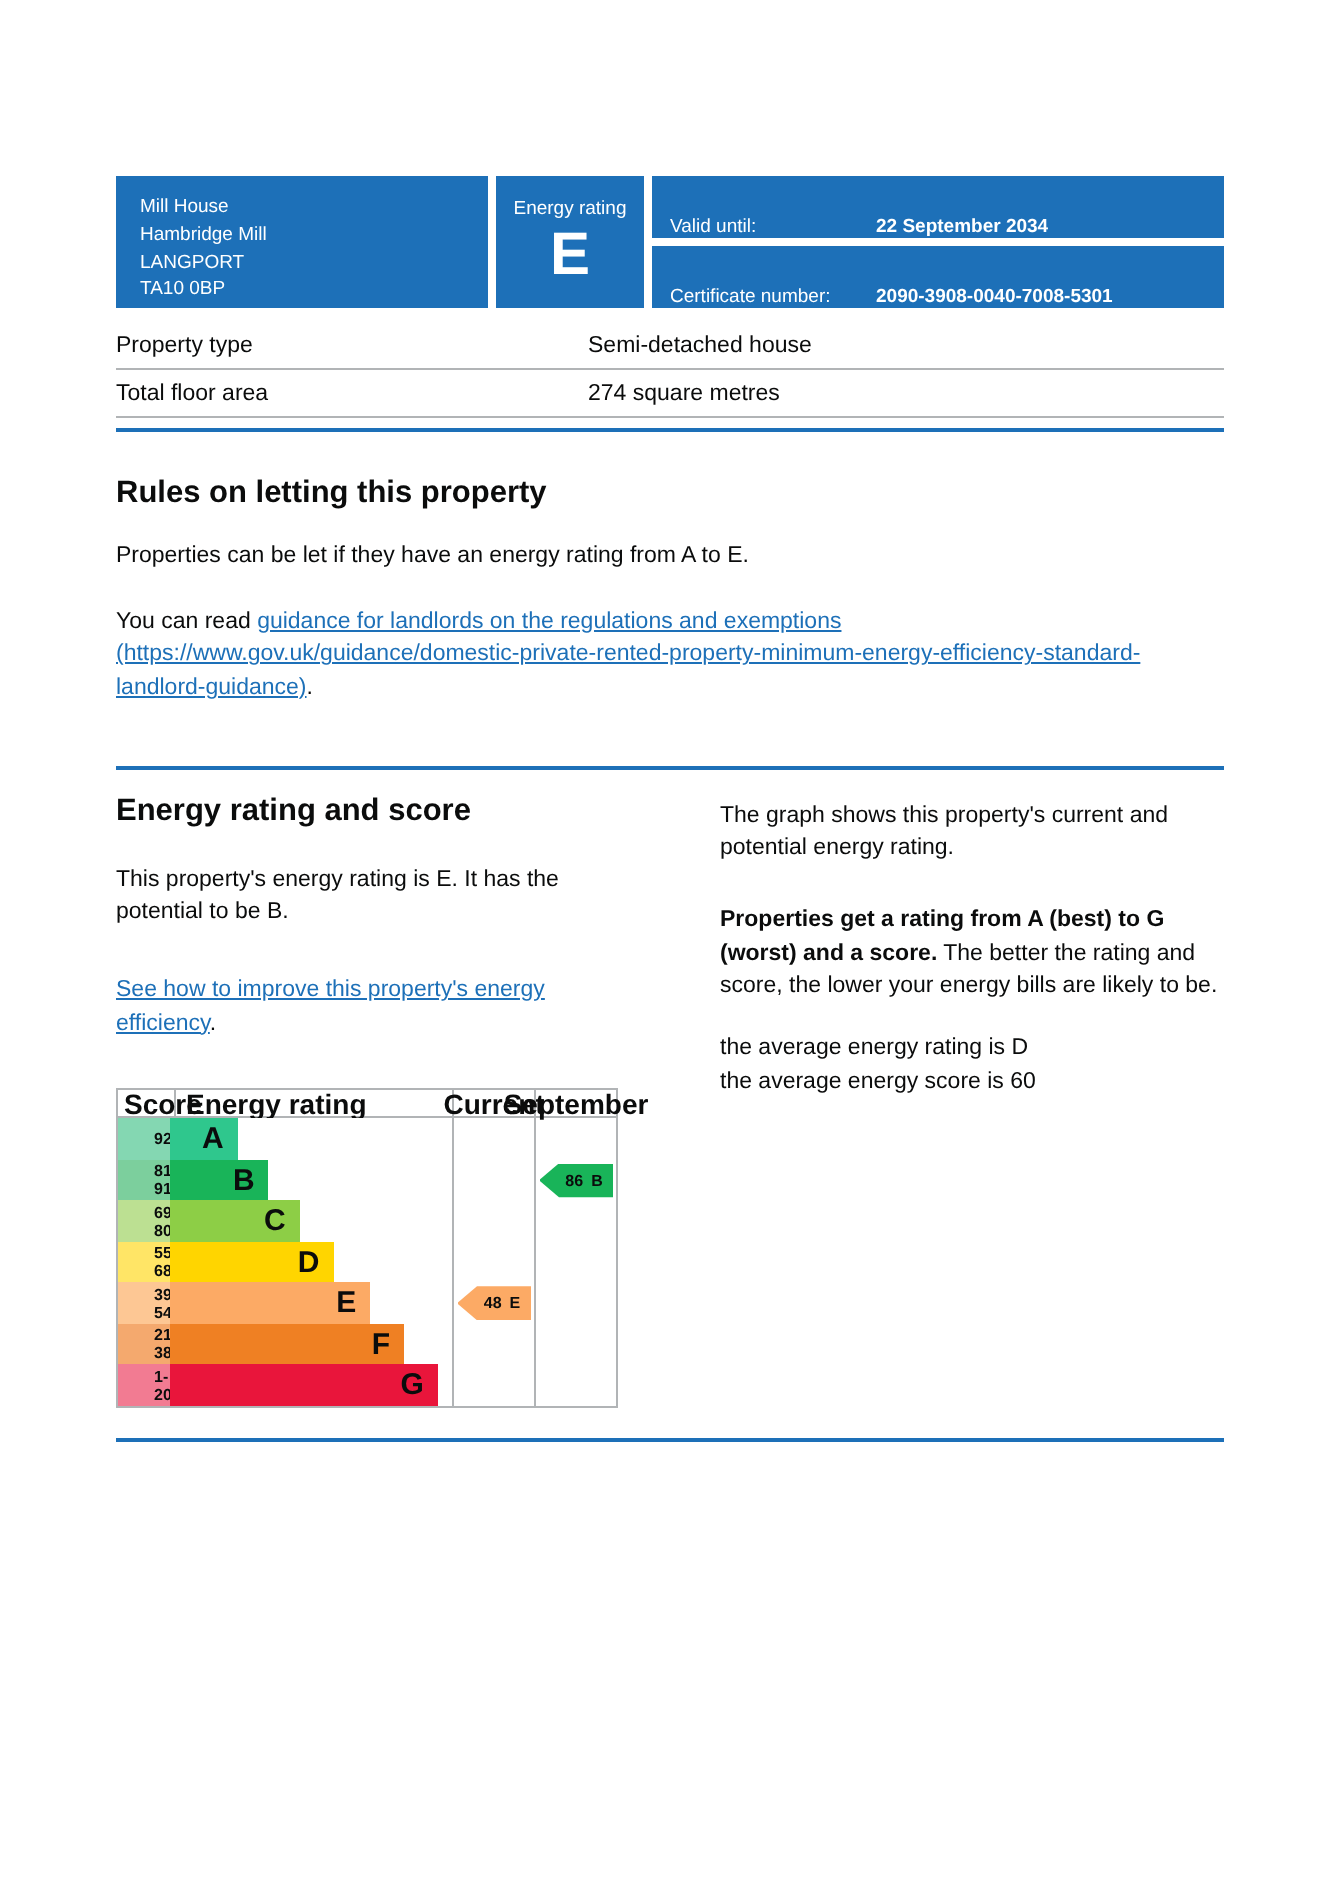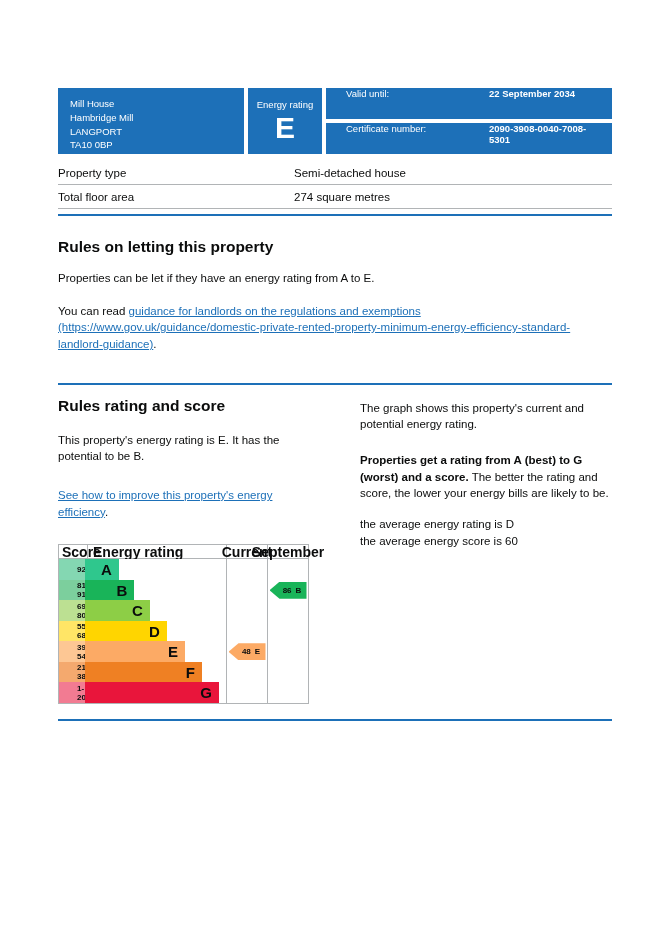--- a/index.html
+++ b/index.html
@@ -30,21 +30,21 @@
   }
   .rating-box{
     width:74px;background:var(--brand-blue);color:#fff;
     display:flex;flex-direction:column;align-items:center;justify-content:center;
   }
   .rating-box .lbl{font-size:9.5px;}
   .rating-box .big{font-size:30px;font-weight:bold;line-height:1.05;margin-top:2px;}
   .validity-box{flex:1;display:flex;flex-direction:column;gap:4px;}
   .validity-row{
     flex:1;background:var(--brand-blue);color:#fff;
-    display:flex;align-items:flex-start;padding:0 20px;font-size:9.5px;gap:40px;
+    display:flex;align-items:flex-end;padding:0 9px;font-size:9.5px;
   }
   .validity-row .vlabel{width:103px;flex-shrink:0;}
   .validity-row .vvalue{font-weight:bold;}
 
   
   .prop-table{margin-top:7px;font-size:11.5px;}
   .prop-row{display:flex;border-bottom:1px solid var(--border-gray);padding:6px 0 5px;}
   .prop-row .plabel{width:236px;flex-shrink:0;}
 
   hr.blue{border:none;border-top:2px solid var(--brand-blue);margin:0;}
@@ -147,21 +147,21 @@
     <hr class="blue" id="hr1">
 
     <h2>Rules on letting this property</h2>
     <p class="para">Properties can be let if they have an energy rating from A to E.</p>
     <p class="para para2"><span>You can read </span><a href="#">guidance for landlords on the regulations and exemptions (https://www.gov.uk/guidance/domestic-private-rented-property-minimum-energy-efficiency-standard-landlord-guidance)</a><span>.</span></p>
 
     <hr class="blue" id="hr2">
 
     <div class="two-col">
       <div class="col-left">
-        <h2>Rules rating and score</h2>
+        <h2>Energy rating and score</h2>
         <p class="para">This property's energy rating is E. It has the potential to be B.</p>
         <p class="linkp"><a href="#">See how to improve this property's energy efficiency</a><span>.</span></p>
 
         <div class="epc-chart">
           <div class="chart-header">
             <div class="ch-score">Score</div>
             <div class="ch-rating">Energy rating</div>
             <div class="ch-current">Current</div>
             <div class="ch-potential">September</div>
           </div>

